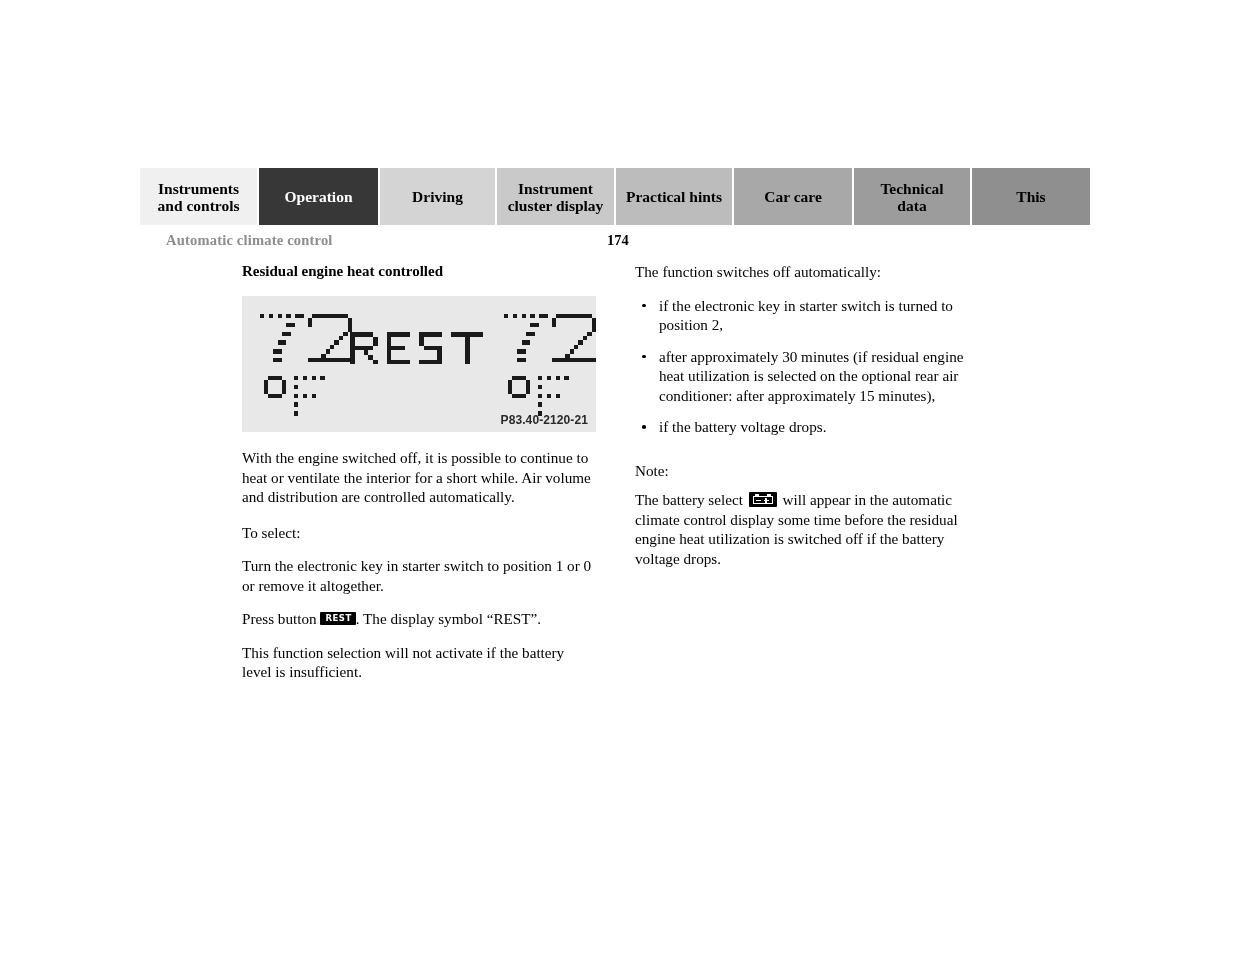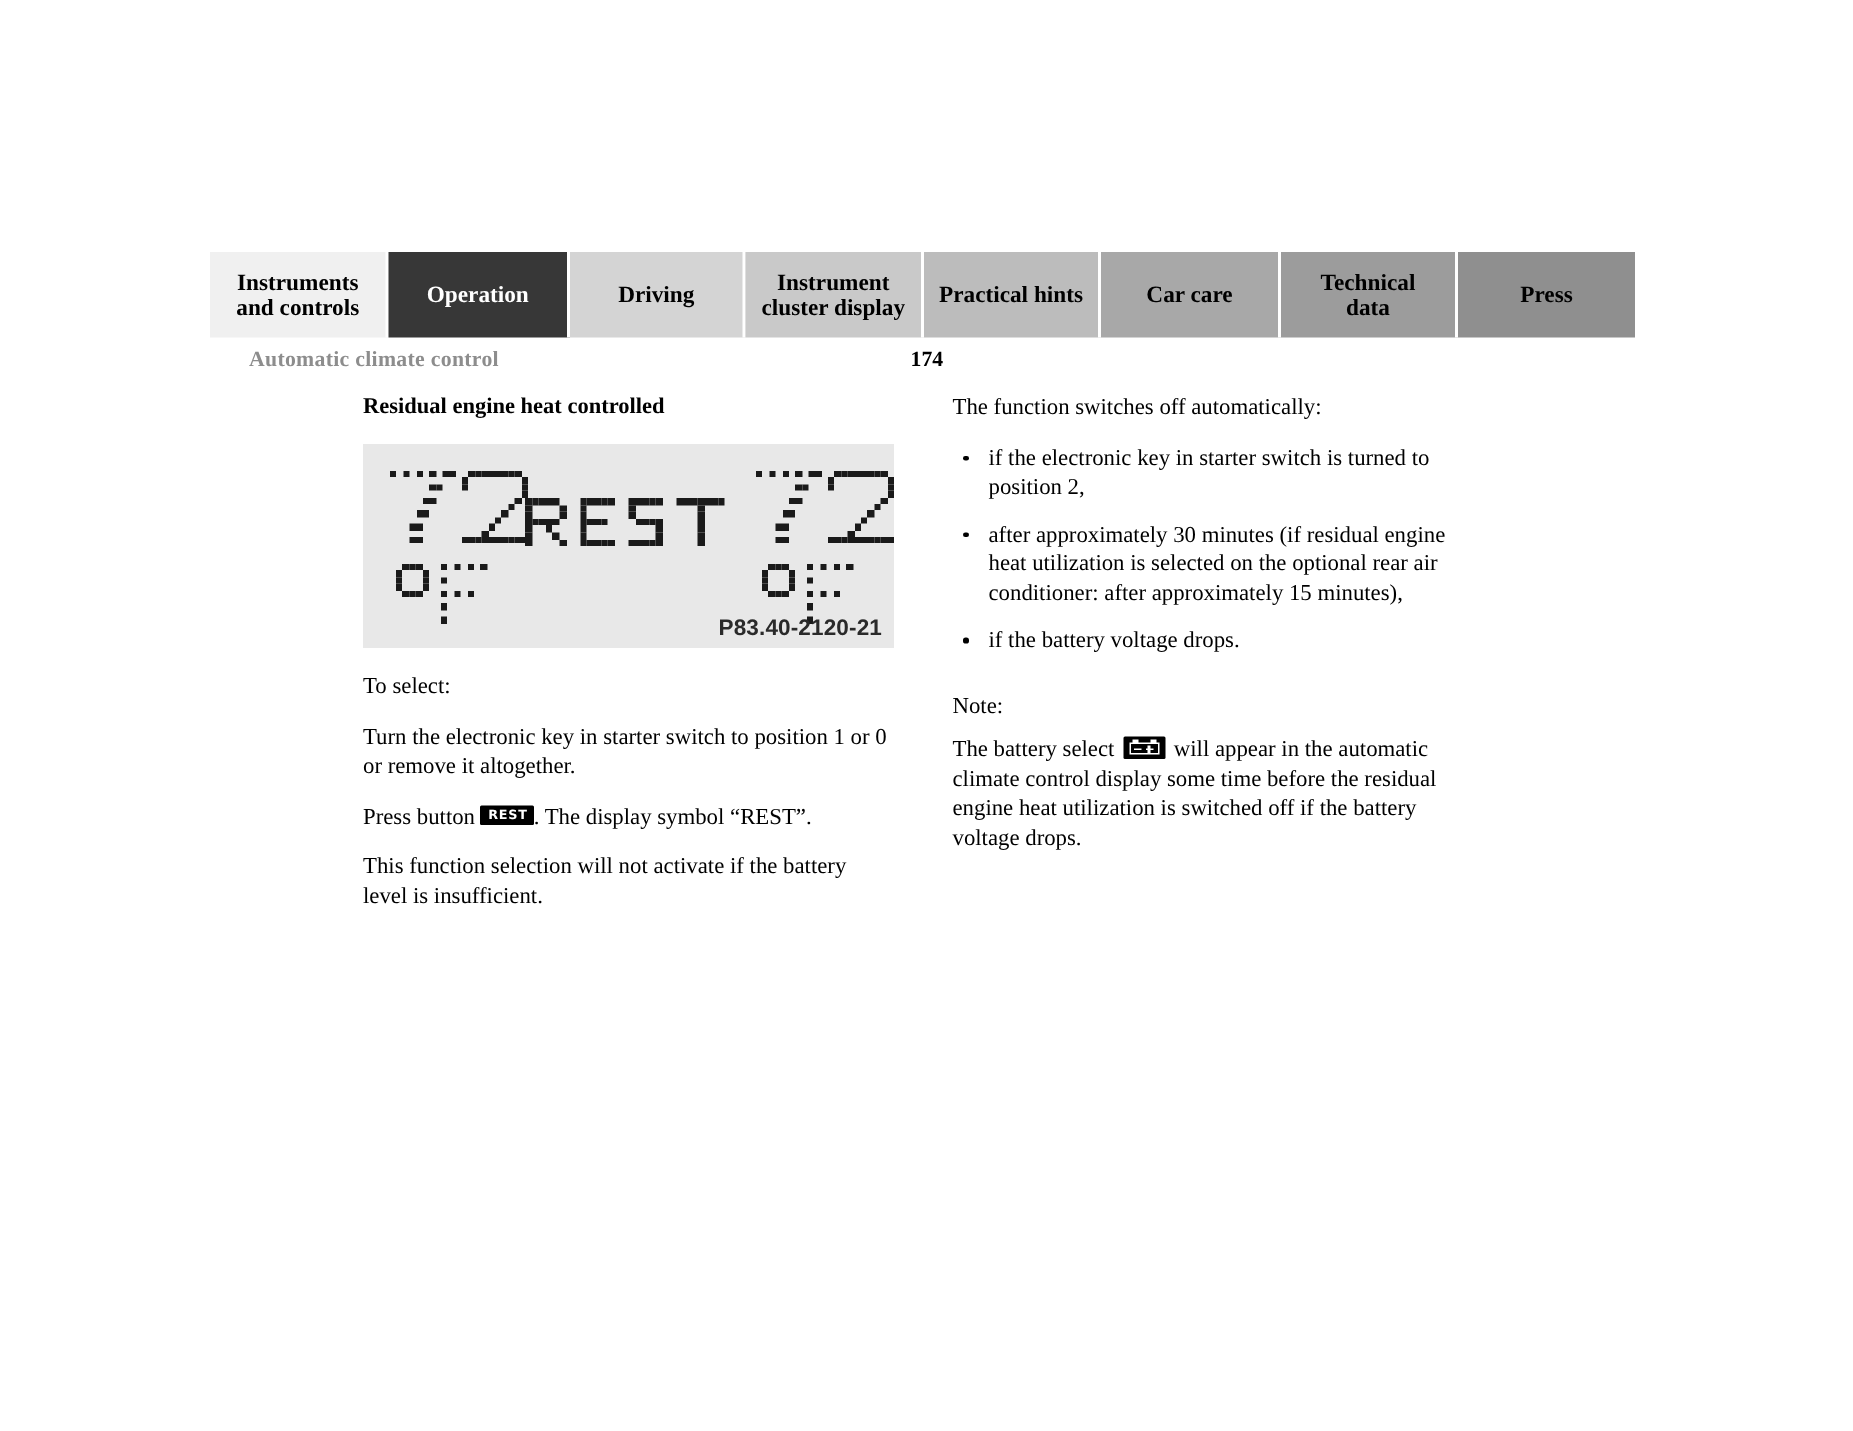--- a/index.html
+++ b/index.html
@@ -122,21 +122,21 @@
     left: 108px;
     top: 36px;
     width: 140px;
     height: 56px;
   }
   .fig-caption {
     position: absolute;
     right: 8px;
     bottom: 5px;
     font-family: "Liberation Sans", sans-serif;
-    font-size: 15px;
+    font-size: 12px;
     font-weight: bold;
     color: #2a2a2a;
     letter-spacing: 0.1px;
   }
 
   
   ul.bullets {
     margin: 0 0 16px 0;
     padding: 0;
     list-style: none;
@@ -264,21 +264,21 @@
     </span>
   </div>
   <div class="tab" style="background: rgb(156, 156, 156); color: rgb(0, 0, 0); width: 118px; flex: 0 0 118px;">
     <span class="tab-label">
       <span>Technical</span><br>
       <span>data</span>
     </span>
   </div>
   <div class="tab" style="background: rgb(143, 143, 143); color: rgb(0, 0, 0); width: 118px; flex: 0 0 118px;">
     <span class="tab-label">
-      <span>Press</span>
+      <span>This</span>
     </span>
   </div>
 </div>
 
 <div class="running-head">Automatic climate control</div>
 <div class="page-number">174</div>
 
 <div class="col-left">
 
   <h2 class="section-title">Residual engine heat controlled</h2>
@@ -489,20 +489,21 @@
         <span class="px" style="left: 34px; top: 70.8px; width: 4.4px; height: 4.4px;"></span>
         <span class="px" style="left: 34px; top: 79.6px; width: 4.4px; height: 4.4px;"></span>
         <span class="px" style="left: 42.8px; top: 79.6px; width: 4.4px; height: 4.4px;"></span>
         <span class="px" style="left: 51.6px; top: 79.6px; width: 4.4px; height: 4.4px;"></span>
         <span class="px" style="left: 34px; top: 88.4px; width: 4.4px; height: 4.4px;"></span>
         <span class="px" style="left: 34px; top: 97.2px; width: 4.4px; height: 4.4px;"></span>
       </div>
     <div class="fig-caption">P83.40-2120-21</div>
   </div>
 
+  <p class="body">With the engine switched off, it is possible to continue to heat or ventilate the interior for a short while. Air volume and distribution are controlled automatically.</p>
 
   <p class="body tight">To select:</p>
 
   <p class="body tight">Turn the electronic key in starter switch to position 1 or 0 or remove it altogether.</p>
 
   <p class="body tight">
     <span>Press button</span>
     <span class="badge-rest">REST</span><span>. The display symbol “REST”.</span>
   </p>
 

